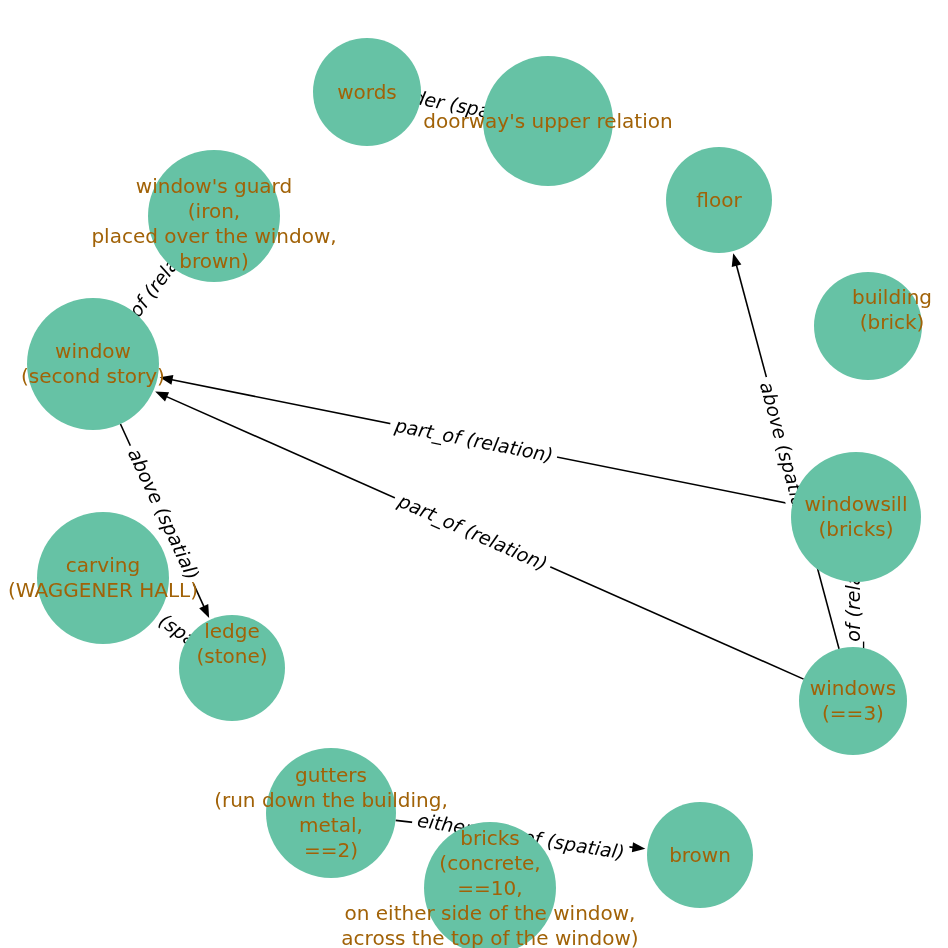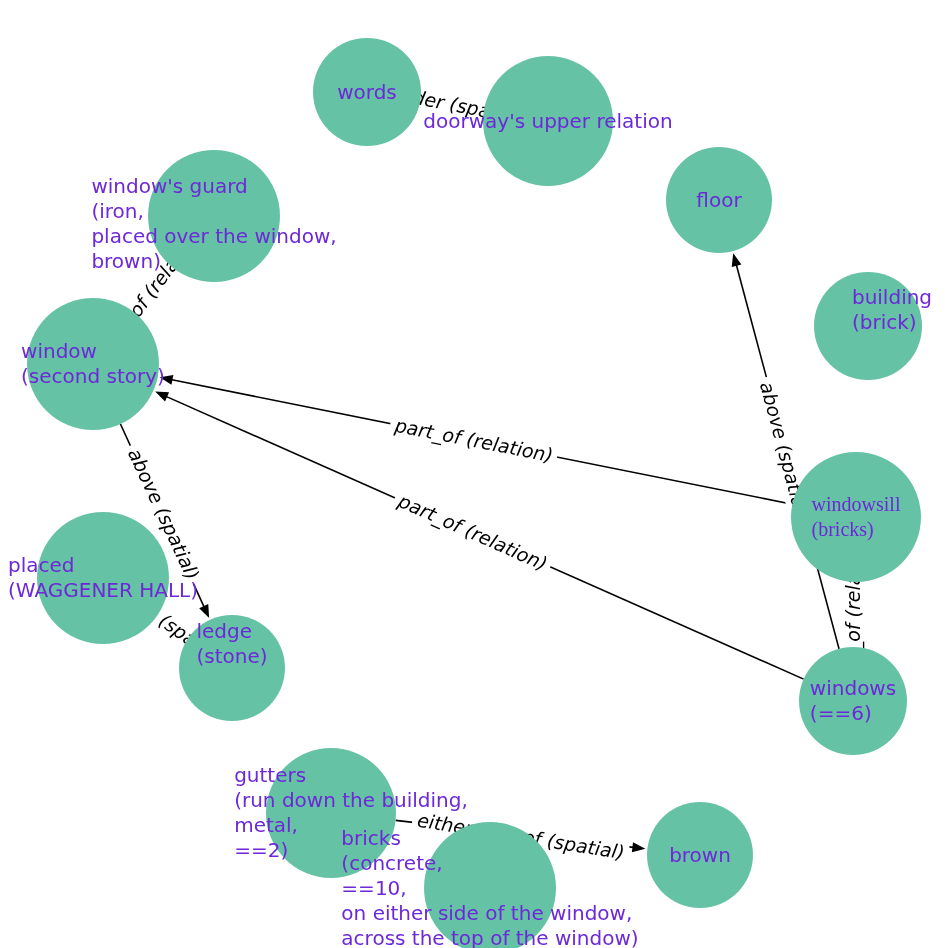--- a/index.html
+++ b/index.html
@@ -31,22 +31,22 @@
     z-index:3;
     border-radius:50%;
     transform:translate(-50%,-50%);
   }
   .node-label{
     position:absolute;
     z-index:4;
     transform:translate(-50%,-50%);
     font-size:20px;
     line-height:25px;
-    color:#6d28d9;
-    text-align:left;
+    color:#a16207;
+    text-align:center;
     white-space:pre;
   }
 </style>
 </head>
 <body>
 
 <div class="canvas">
   <svg class="edge-layer" width="948" height="948" viewBox="0 0 948 948" xmlns="http://www.w3.org/2000/svg">
       <line x1="420.319954599368" y1="100.54297615127996" x2="471.96969436756785" y2="108.81834882132303" stroke="#000000" stroke-width="1.6"></line>
       <polygon points="481.8437600341175,110.40038144193043 468.2164583572993,113.28077186841563 469.7984909779067,103.406706201866" fill="#000000"></polygon>
@@ -98,29 +98,29 @@
       <div class="node-label" style="left: 548px; top: 121px;">doorway's upper relation</div>
       <div class="node-label" style="left: 719px; top: 200px;">floor</div>
       <div class="node-label" style="left: 868px; top: 310px; margin-left: 24px;">building
 (brick)</div>
       <div class="node-label" style="left: 214px; top: 216px; margin-top: 8px;">window's guard
 (iron,
 placed over the window,
 brown)</div>
       <div class="node-label" style="left: 93px; top: 364px;">window
 (second story)</div>
-      <div class="node-label" style="left: 856px; top: 517px; font-family: Liberation Serif, serif;">windowsill
+      <div class="node-label" style="left: 856px; top: 517px;">windowsill
 (bricks)</div>
-      <div class="node-label" style="left: 103px; top: 578px;">placed
+      <div class="node-label" style="left: 103px; top: 578px;">carving
 (WAGGENER HALL)</div>
       <div class="node-label" style="left: 232px; top: 644px;">ledge
 (stone)</div>
       <div class="node-label" style="left: 853px; top: 701px;">windows
-(==6)</div>
-      <div class="node-label" style="left: 331px; top: 813px; margin-left: 20px;">gutters
+(==3)</div>
+      <div class="node-label" style="left: 331px; top: 813px;">gutters
 (run down the building,
 metal,
 ==2)</div>
       <div class="node-label" style="left: 490px; top: 888px;">bricks
 (concrete,
 ==10,
 on either side of the window,
 across the top of the window)</div>
       <div class="node-label" style="left: 700px; top: 855px;">brown</div>
     </div>

